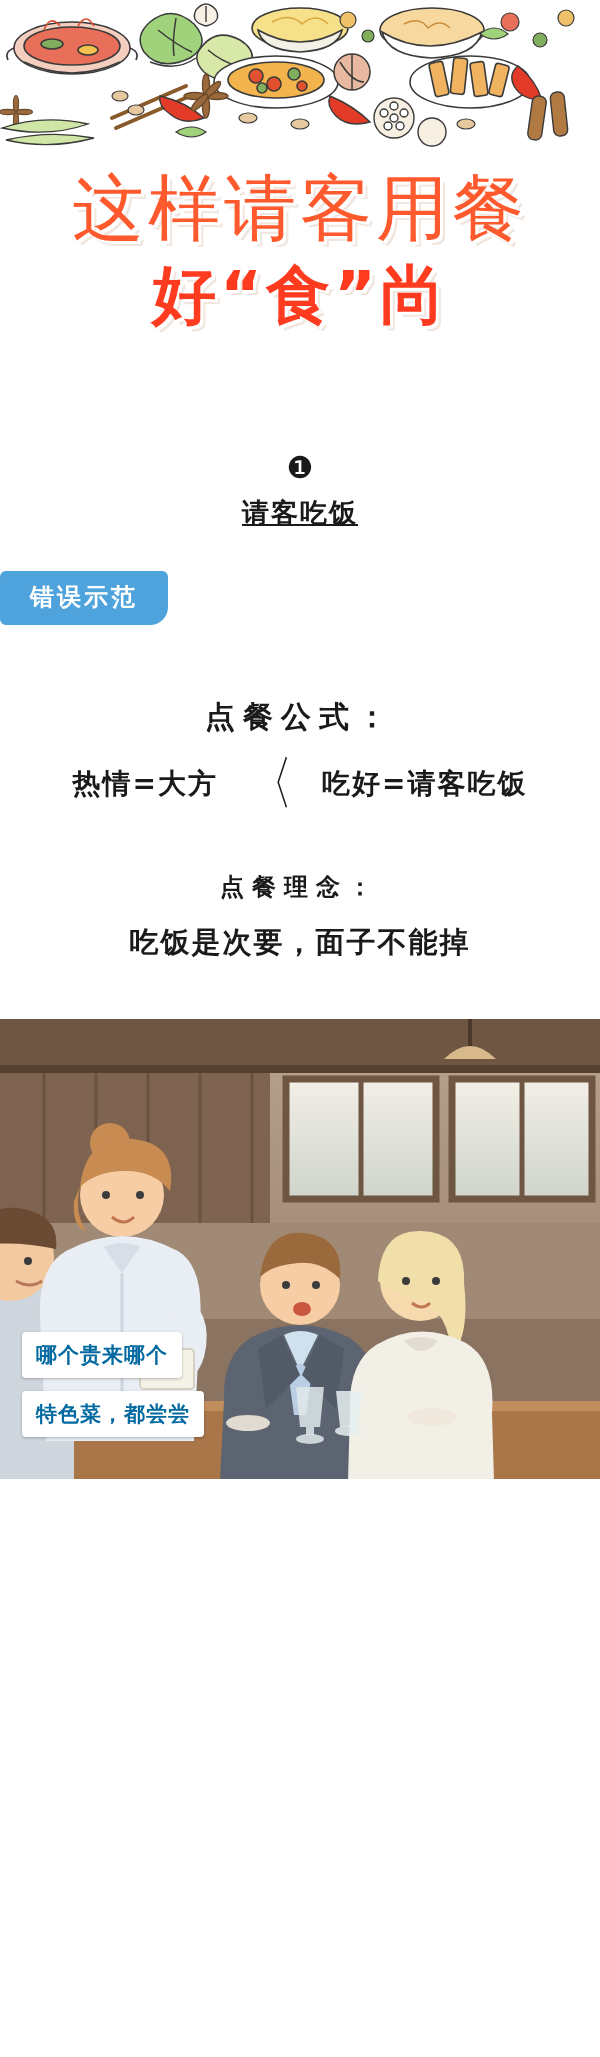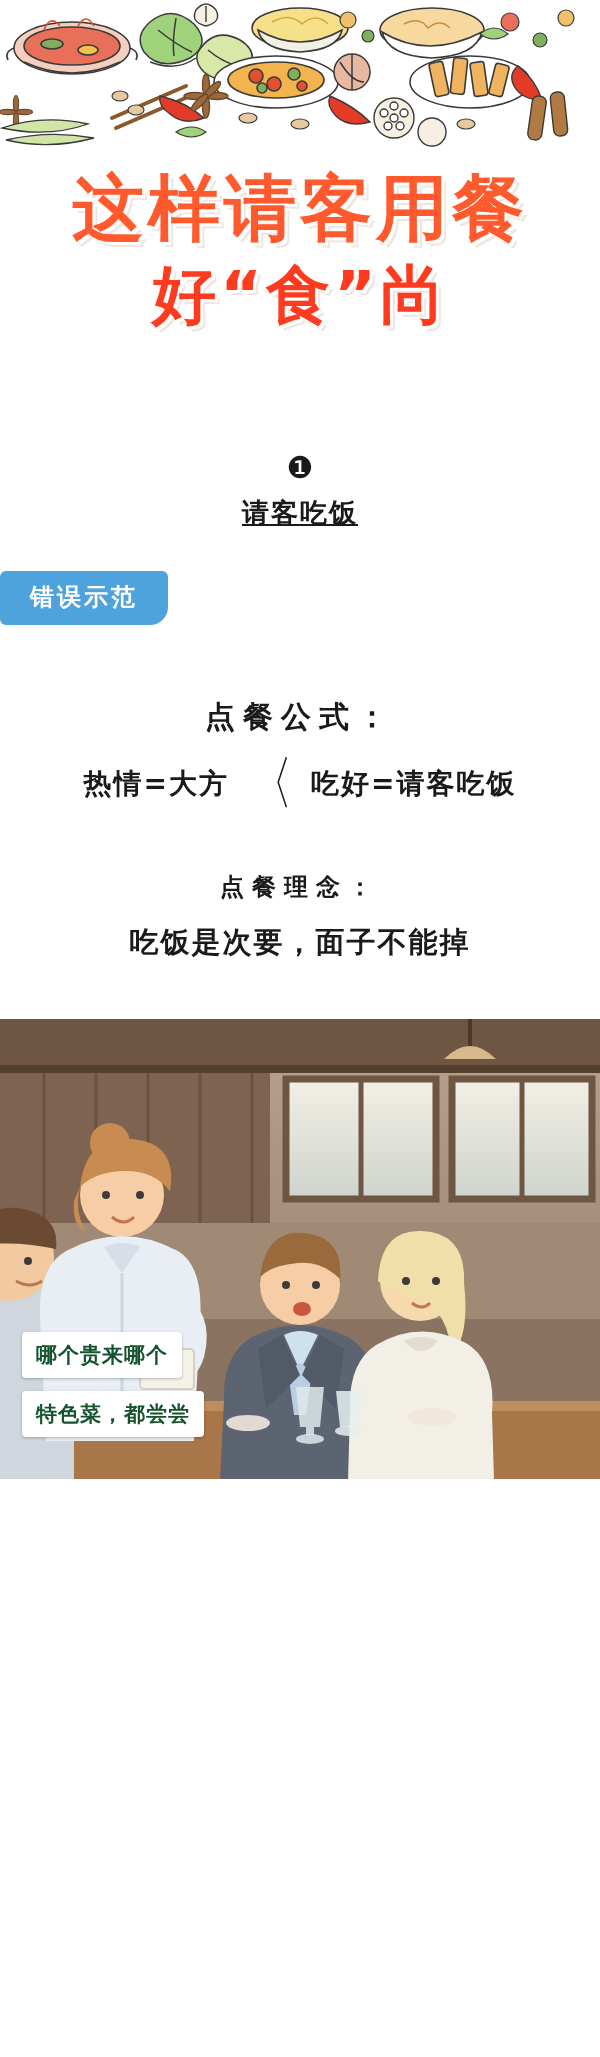--- a/index.html
+++ b/index.html
@@ -27,21 +27,21 @@
 
   
   .title-block {
     width: 600px;
     padding-top: 18px;
     text-align: center;
   }
   .title-main {
     font-family: "DejaVu Sans", sans-serif;
     font-size: 72px;
-    font-weight: bold;
+    font-weight: normal;
     color: #ff5a2d;
     letter-spacing: 4px;
     line-height: 1.12;
     text-shadow: 3px 3px 0 #ffffff, 5px 5px 0 #f0e6e0;
     -webkit-text-stroke: 2px #ffffff;
     paint-order: stroke fill;
   }
   .title-sub {
     font-family: "DejaVu Sans", sans-serif;
     font-size: 64px;
@@ -99,21 +99,21 @@
     font-size: 30px;
     font-weight: bold;
     letter-spacing: 8px;
     margin-top: 42px;
   }
   .formula-body {
     margin-top: 22px;
     display: flex;
     align-items: center;
     justify-content: center;
-    gap: 8px;
+    gap: 19px;
   }
   .formula-left {
     font-family: "DejaVu Sans", sans-serif;
     font-size: 28px;
     font-weight: bold;
     letter-spacing: 2px;
   }
   .brace {
     font-size: 58px;
     line-height: 0.8;
@@ -164,21 +164,21 @@
     position: absolute;
     left: 22px;
     bottom: 42px;
     display: flex;
     flex-direction: column;
     gap: 13px;
     align-items: flex-start;
   }
   .bubble {
     background: #ffffff;
-    color: #14532d;
+    color: #0369a1;
     font-size: 21px;
     font-weight: bold;
     letter-spacing: 1px;
     padding: 9px 14px;
     border-radius: 4px;
     box-shadow: 0 1px 3px rgba(0,0,0,0.25);
     white-space: nowrap;
   }
 </style>
 </head>

